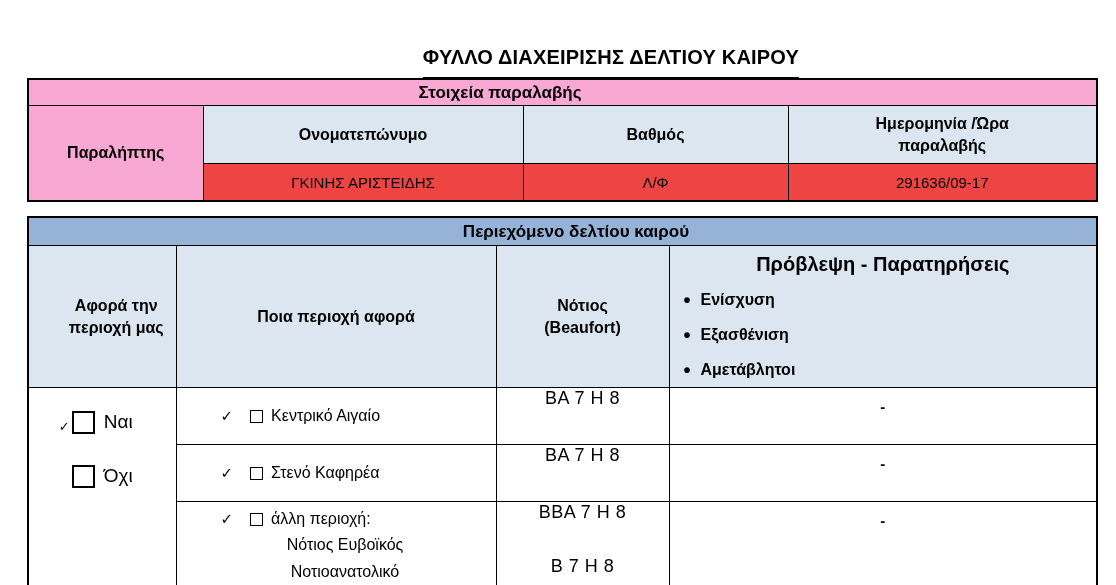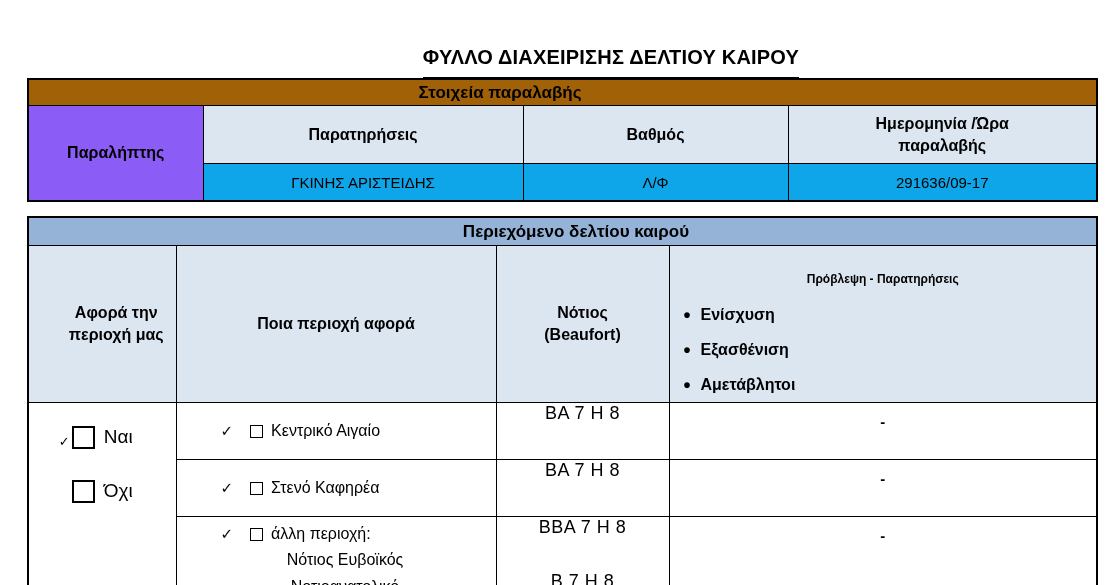--- a/index.html
+++ b/index.html
@@ -20,30 +20,30 @@
   table.outer { border:2.5px solid #000; }
   .bar {
     font-weight:bold; font-size:17px; text-align:center; vertical-align:middle;
   }
   .hdr {
     font-weight:bold; font-size:16px; text-align:center; vertical-align:middle;
     line-height:22px;
   }
   .hdr .wrap { display:inline-block; }
   .w105 { max-width:105px;margin-left:28px; } .w100 { max-width:100px; } .w175 { max-width:175px; }
-  .val  { font-size:15px; text-align:center; vertical-align:middle; background:#0ea5e9; }
+  .val  { font-size:15px; text-align:center; vertical-align:middle; background:#ef4444; }
   
   #t1 .bar-cell  { height:25px; padding-right:125px; }
   #t1 .hdr-row td, #t1 .hdr-row th { height:57px; }
   #t1 .data-row td { height:36px; }
   
   #t2 .bar-cell { height:27px; padding-left:27px; }
   #t2 .hdr-row th { height:116px; }
   .fc-hdr { vertical-align:top; text-align:left; }
-  .fc-title { text-align:center; font-weight:bold; font-size:12px; margin-top:22px; }
+  .fc-title { text-align:center; font-weight:bold; font-size:20px; margin-top:7px; }
   .bullet-list { margin-top:7px; }
   .bullet-line { display:flex; align-items:center; padding-left:14px; height:35px;
                  font-weight:bold; font-size:16px; }
   .bullet-glyph { font-size:20px; margin-right:10px; }
   
   .yn-cell { vertical-align:top; padding-top:22px; background:#fff; }
   .opt-line { position:relative; display:flex; align-items:center;
               justify-content:center; height:24px; margin-bottom:30px; }
   .box-lg { width:19px; height:19px; border:2px solid #000; background:#fff;
             position:relative; flex:0 0 auto; }
@@ -78,26 +78,26 @@
 
   <table id="t1" class="outer">
     <colgroup>
         <col style="width:175px">
         <col style="width:320px">
         <col style="width:265px">
         <col style="width:309px">
       </colgroup>
     <tbody>
         <tr>
-      <th class="bar bar-cell" colspan="4" style="background:#a16207">Στοιχεία παραλαβής</th>
+      <th class="bar bar-cell" colspan="4" style="background:#f9a8d4">Στοιχεία παραλαβής</th>
     </tr>
     <tr class="hdr-row">
-      <th class="hdr" rowspan="2" style="background:#8b5cf6">Παραλήπτης</th>
-      <th class="hdr" style="background:#dce6f1">
-        <span class="wrap">Παρατηρήσεις</span>
+      <th class="hdr" rowspan="2" style="background:#f9a8d4">Παραλήπτης</th>
+      <th class="hdr" style="background:#dce6f1">
+        <span class="wrap">Ονοματεπώνυμο</span>
       </th>
       <th class="hdr" style="background:#dce6f1">
         <span class="wrap">Βαθμός</span>
       </th>
       <th class="hdr" style="background:#dce6f1">
         <span class="wrap w175">Ημερομηνία /Ώρα παραλαβής</span>
       </th>
     </tr>
     <tr class="data-row">
       <td class="val">ΓΚΙΝΗΣ ΑΡΙΣΤΕΙΔΗΣ</td>

